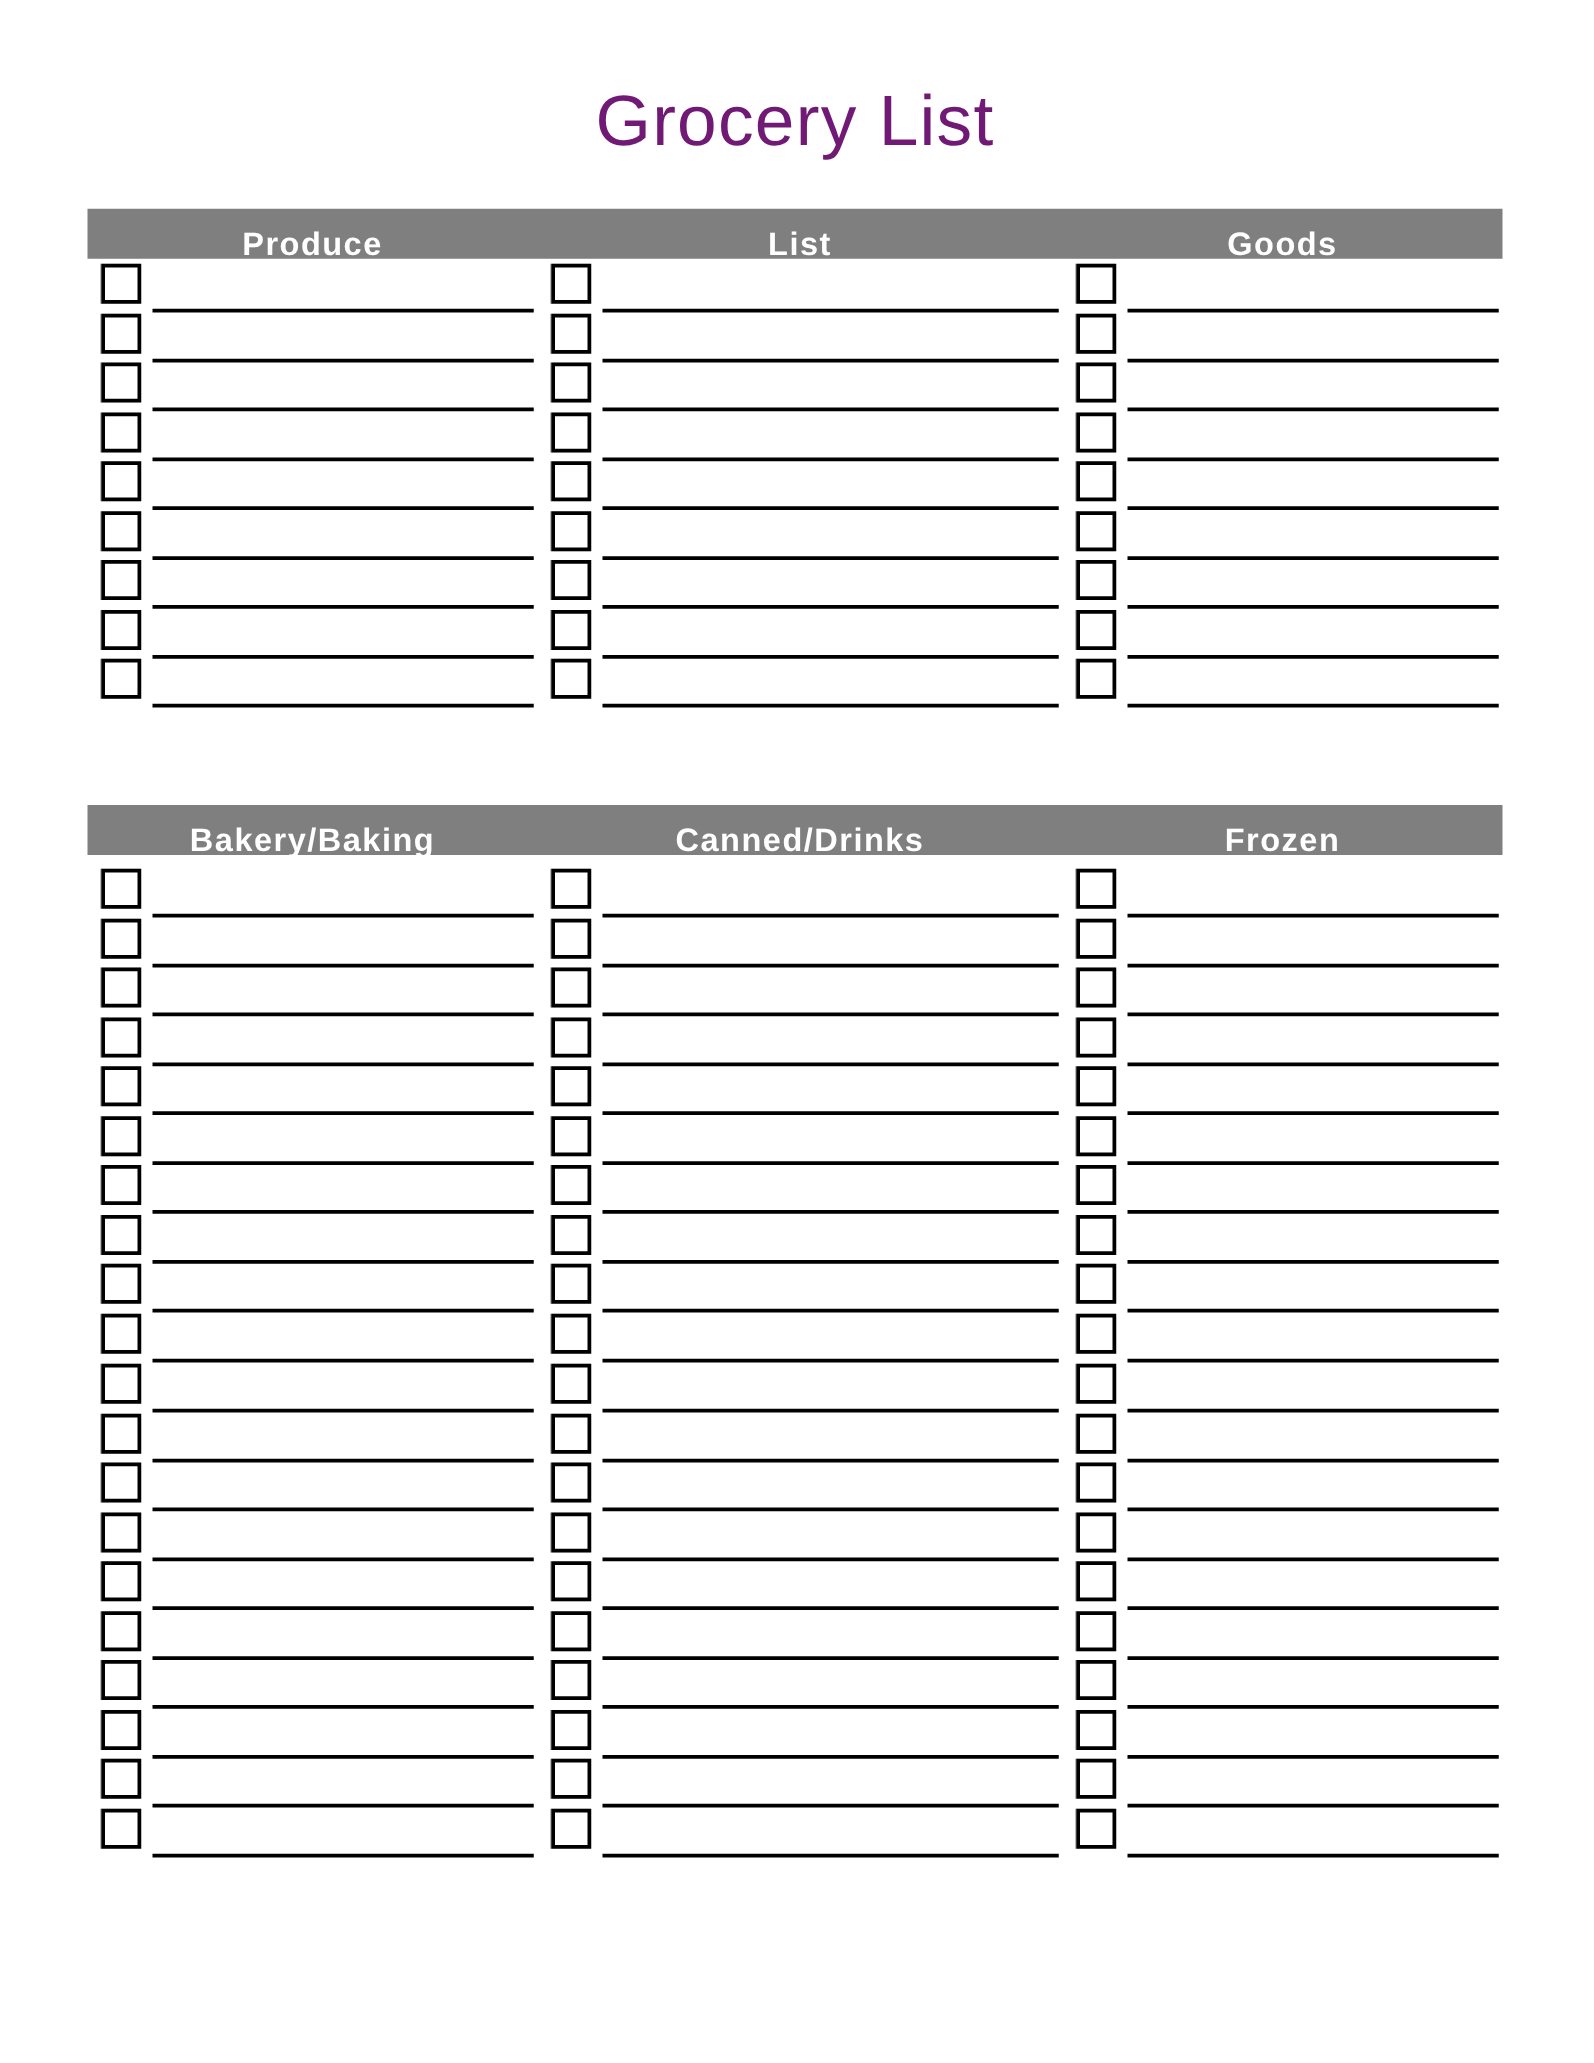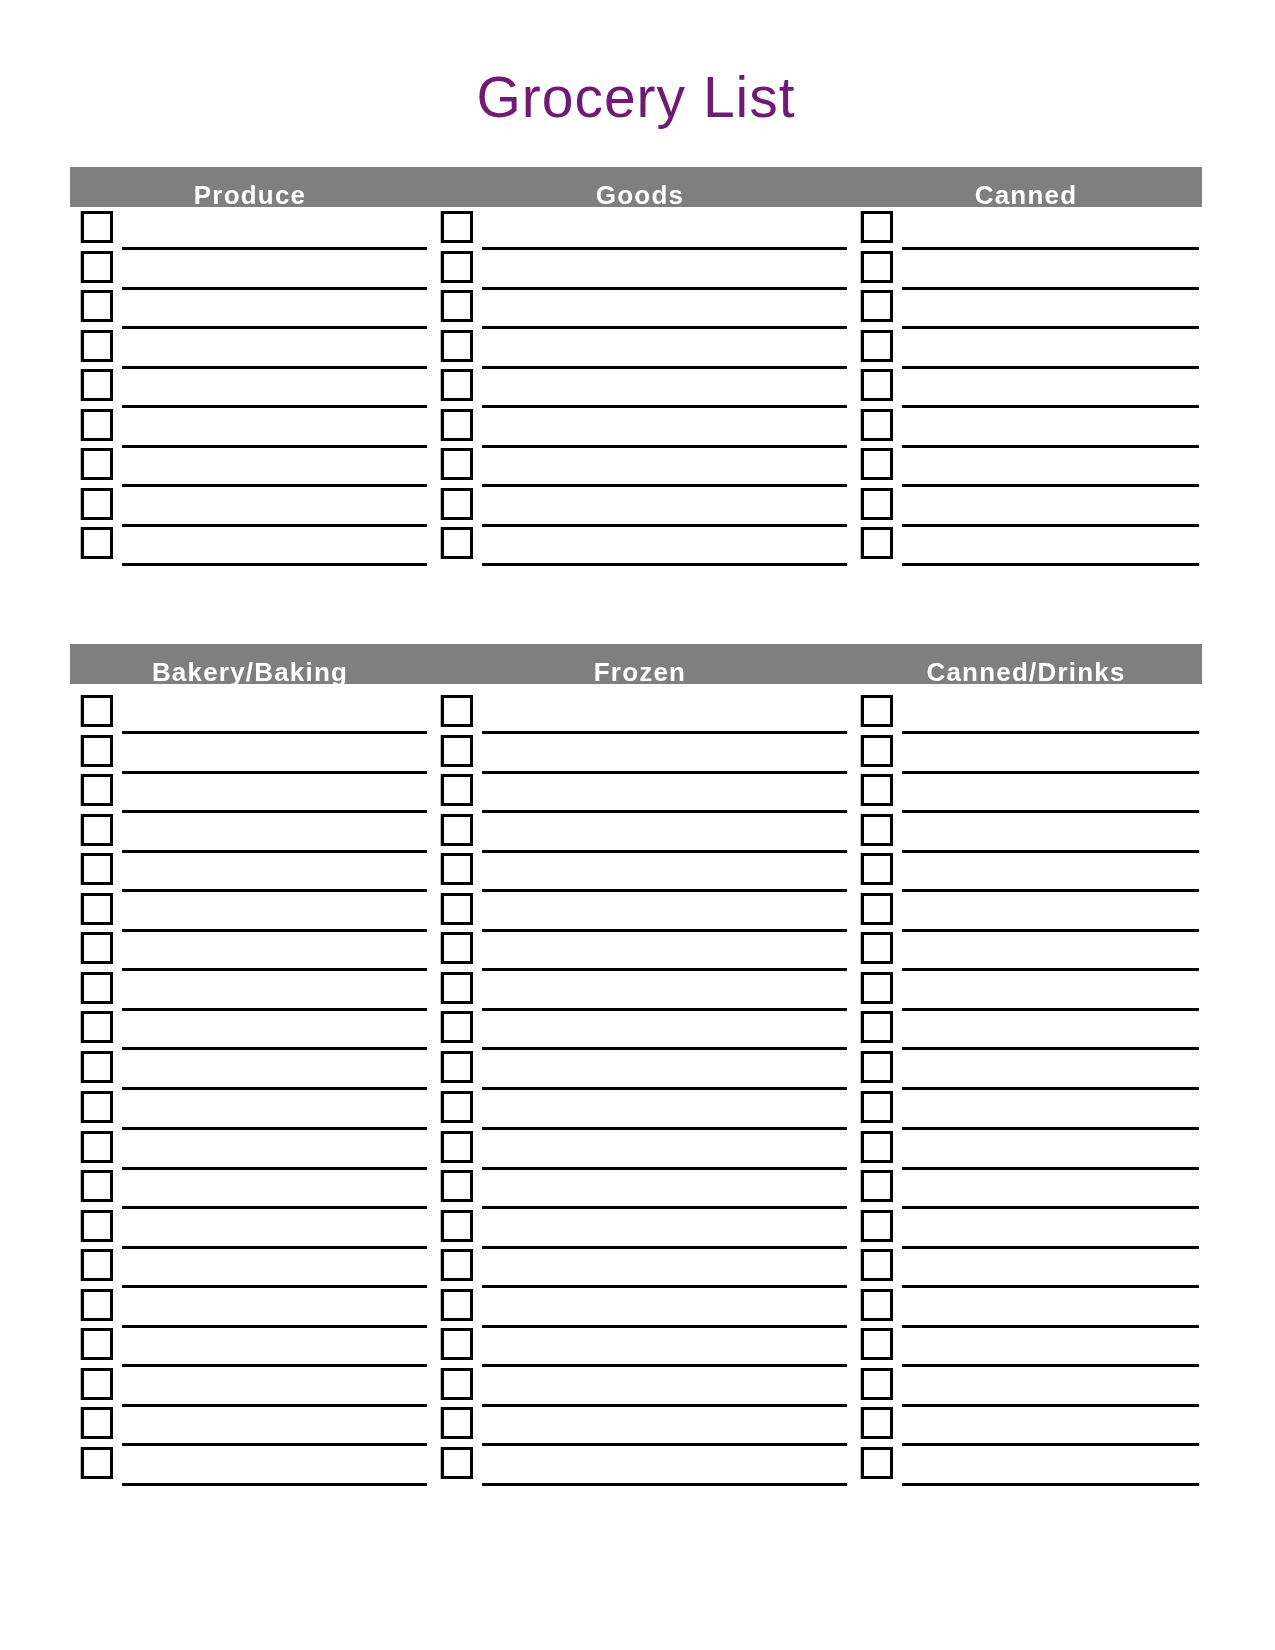--- a/index.html
+++ b/index.html
@@ -87,22 +87,22 @@
 </head>
 <body>
 
 <div class="page">
 
   <div class="page-title">Grocery List</div>
 
   <div class="section section-1">
     <div class="bar">
       <div class="bar-cell">Produce</div>
+      <div class="bar-cell">List</div>
       <div class="bar-cell">Goods</div>
-      <div class="bar-cell">Canned</div>
     </div>
     <div class="rows">
         <div class="row">
           <div class="cell">
             <span class="checkbox"></span>
             <span class="write-line"></span>
           </div>
           <div class="cell">
             <span class="checkbox"></span>
             <span class="write-line"></span>
@@ -223,22 +223,22 @@
             <span class="checkbox"></span>
             <span class="write-line"></span>
           </div>
         </div>
       </div>
   </div>
 
   <div class="section section-2">
     <div class="bar">
       <div class="bar-cell">Bakery/Baking</div>
+      <div class="bar-cell">Canned/Drinks</div>
       <div class="bar-cell">Frozen</div>
-      <div class="bar-cell">Canned/Drinks</div>
     </div>
     <div class="rows">
         <div class="row">
           <div class="cell">
             <span class="checkbox"></span>
             <span class="write-line"></span>
           </div>
           <div class="cell">
             <span class="checkbox"></span>
             <span class="write-line"></span>

